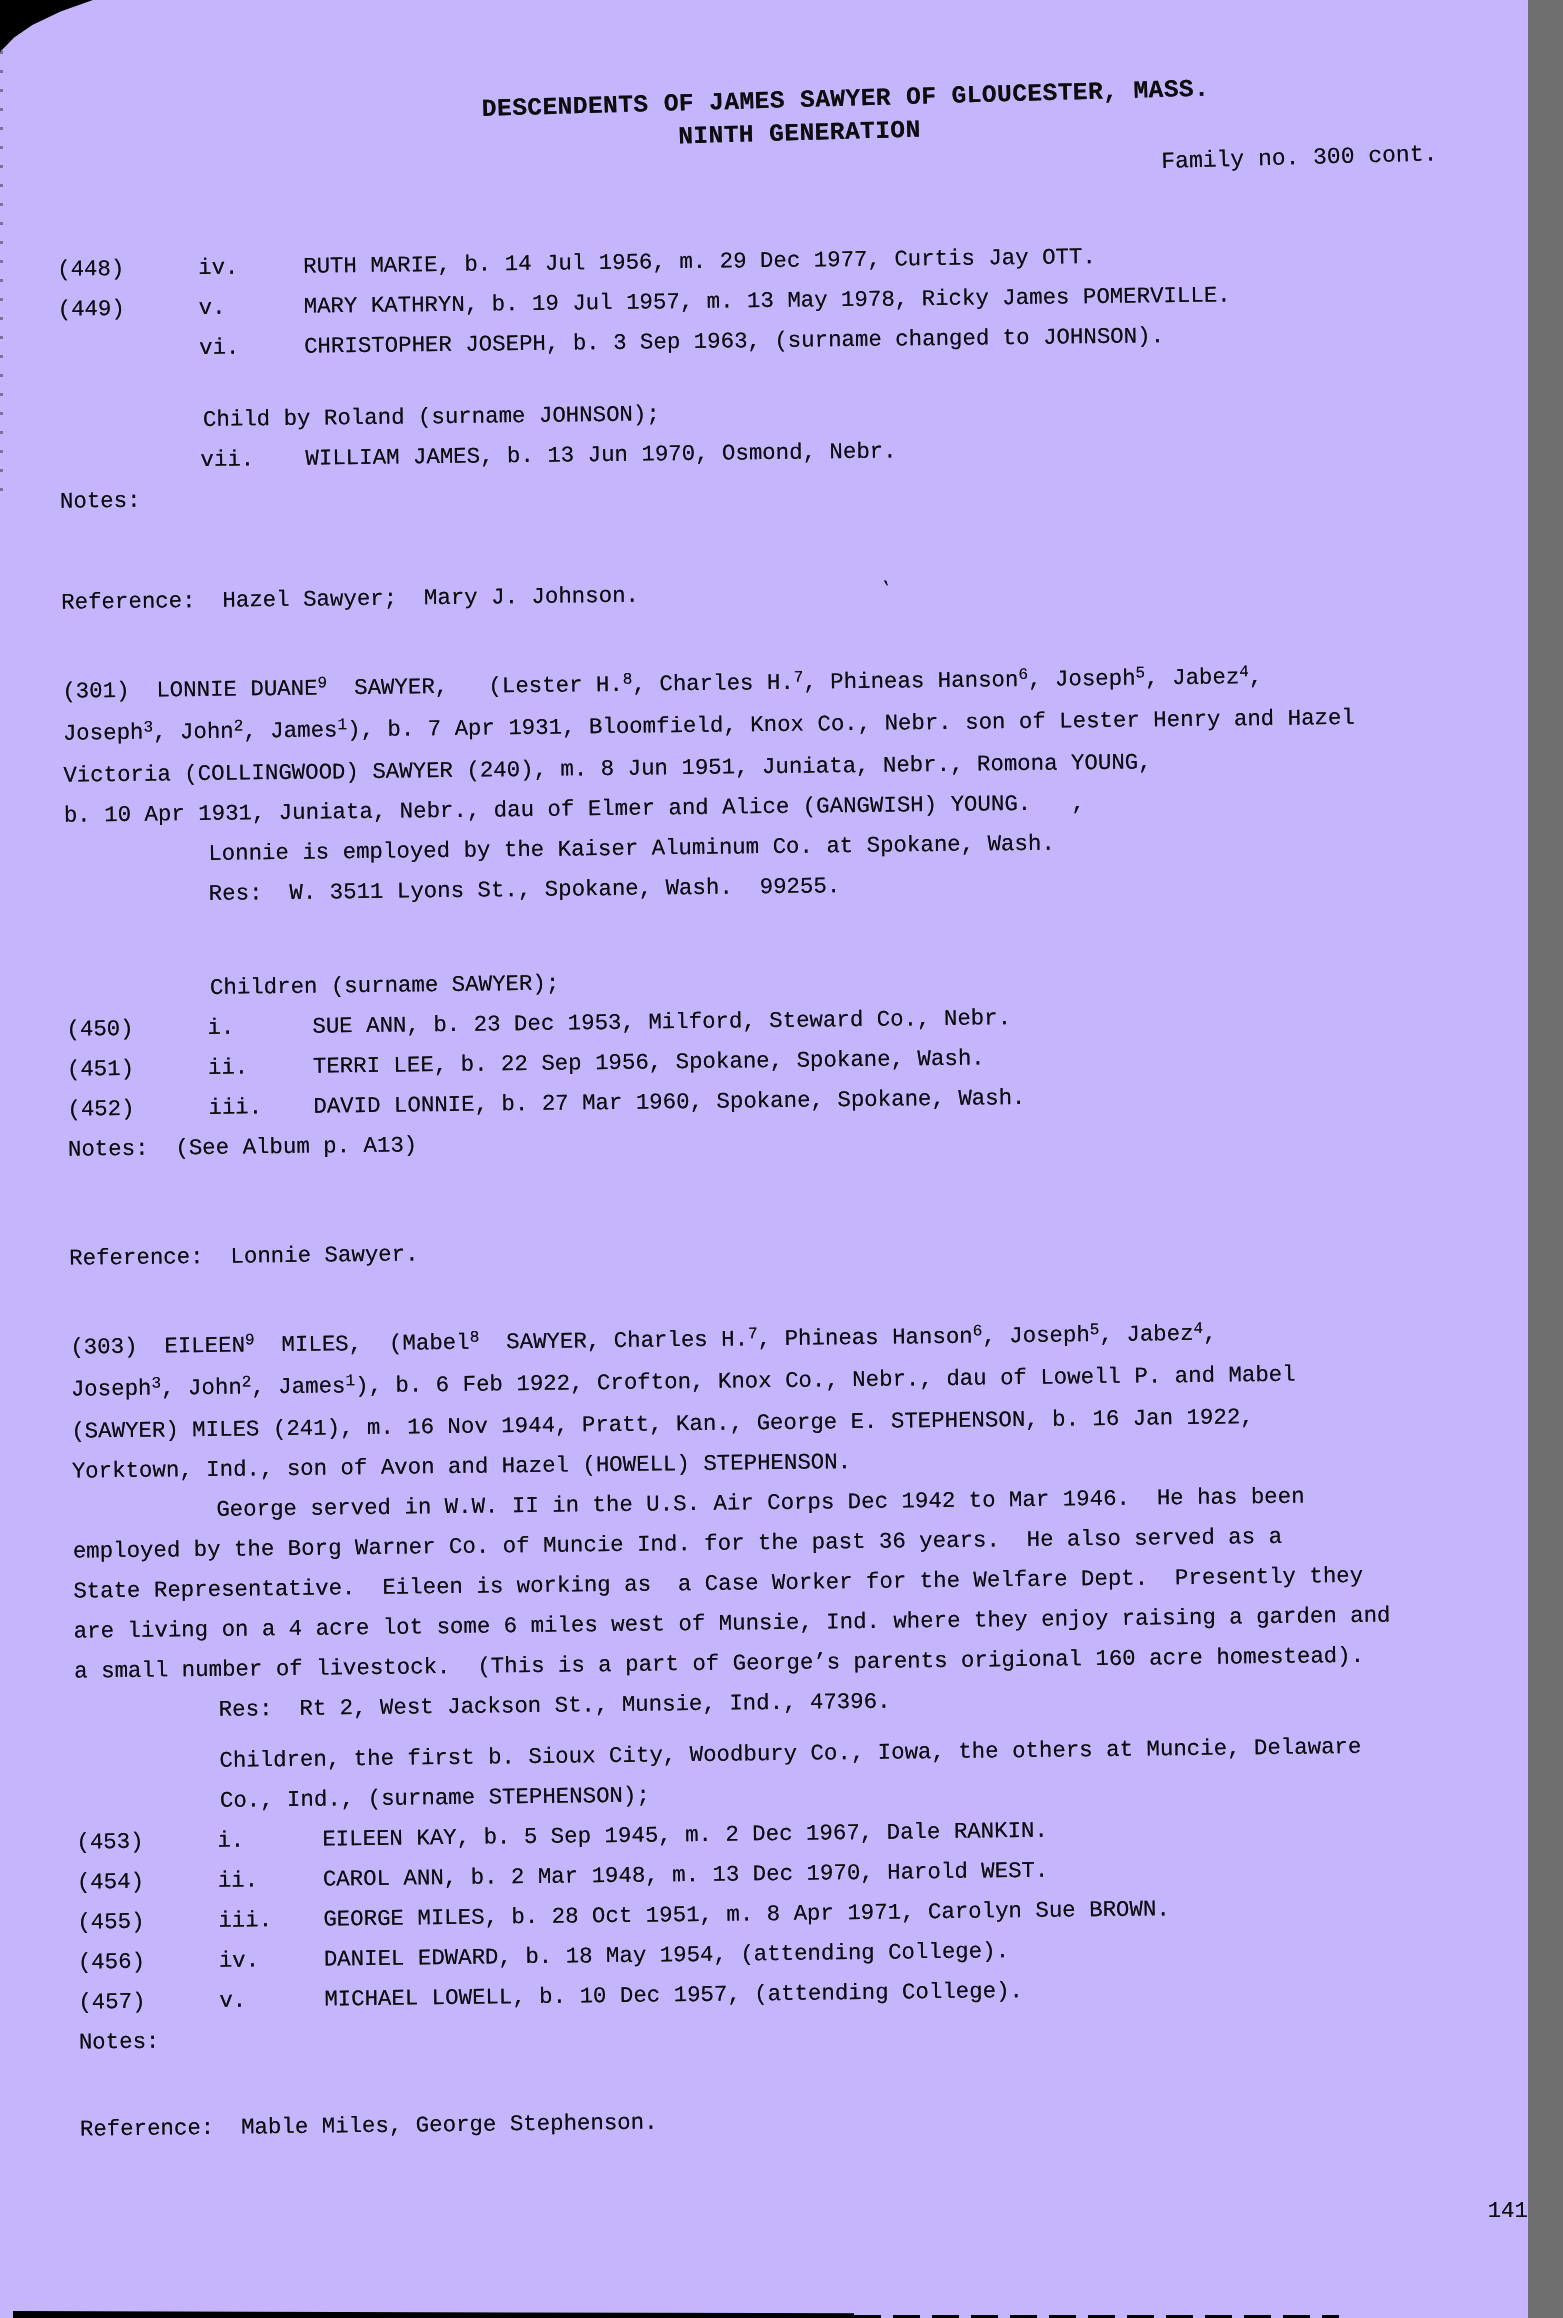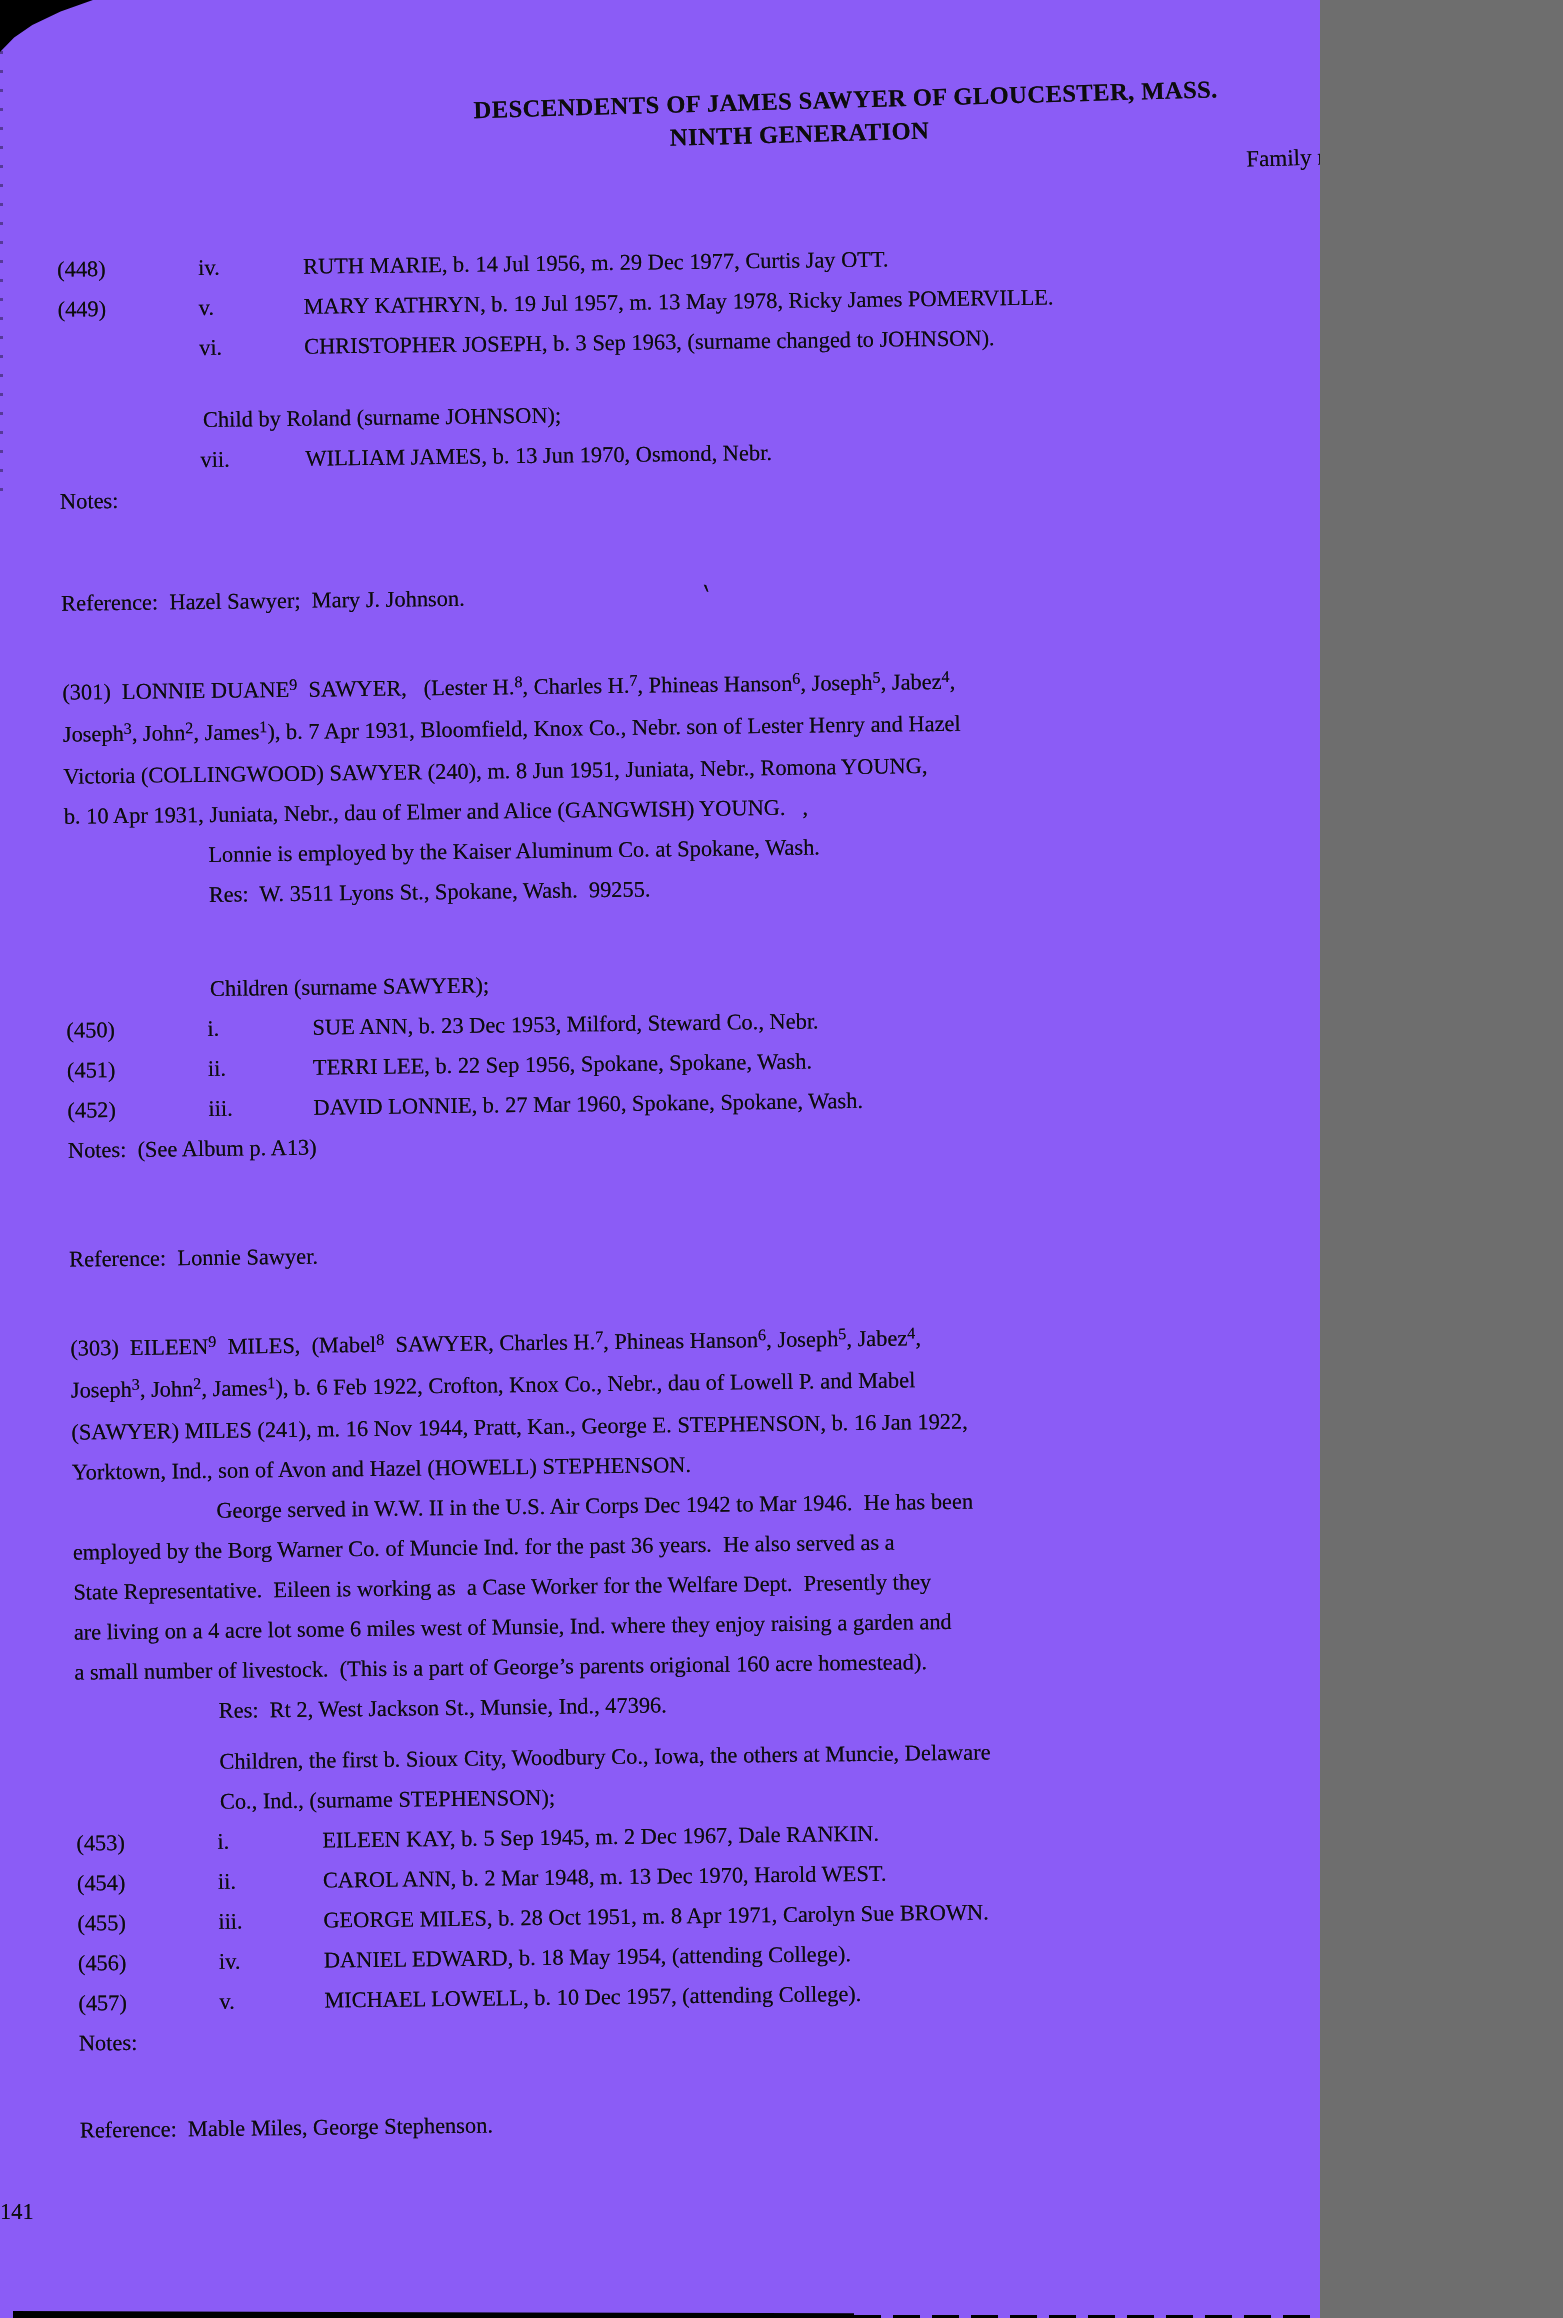--- a/index.html
+++ b/index.html
@@ -1,35 +1,35 @@
 <!DOCTYPE html>
 <html style="font-size:11.6px"><head>
 <meta charset="utf-8">
 <style>
   html,body{margin:0;padding:0;background:#6e6e6e;}
   .page{
-    position:relative; width:1320px; height:2319px; background:#8b5cf6;
-    font-family:Liberation Serif, serif; color:#0d0d0d; overflow:hidden;
+    position:relative; width:1528px; height:2319px; background:#c4b5fd;
+    font-family:Liberation Mono, monospace; color:#0d0d0d; overflow:hidden;
     text-shadow:0 0 0.4px rgba(0,0,0,.65);
   }
   .content{position:absolute; left:65px; top:85px; width:1416px;
     transform:rotate(-0.7deg); transform-origin:50% 40%;}
   .line,.row{font-size:22.4px; line-height:40px; white-space:pre-wrap;}
   .header-block{transform:rotate(-0.9deg);}
   .header-title{font-size:24.6px; font-weight:bold; line-height:33px; text-align:center; padding-left:166px; letter-spacing:0.4px; white-space:pre-wrap;}
   .header-sub{font-size:24.6px; font-weight:bold; line-height:33px; text-align:center; padding-left:72px; letter-spacing:0.4px; white-space:pre-wrap;}
   .family-no{font-size:23px; line-height:32px; text-align:right; padding-right:35px; margin-top:5.8px; white-space:pre-wrap;}
   .row{display:grid; grid-template-columns:141px 105px 1fr;}
   .indent{padding-left:144px;}
   .sup{font-size:0.72em; position:relative; top:-0.48em;}
   .gap-a{margin-top:52px;} .gap-b{margin-top:32.5px;} .gap-c{margin-top:61px;}
   .gap-d{margin-top:49px;} .gap-e{margin-top:10.8px;} .gap-f{margin-top:54px;}
   .gap-g{margin-top:69px;} .gap-h{margin-top:47px;}
   .tick{display:inline-block; margin-left:238px; transform:rotate(8deg); font-size:24.6px;}
-  .page-number{position:absolute; left:0; right:0; top:2197px; text-align:left; font-size:22.4px; line-height:29px;}
+  .page-number{position:absolute; left:0; right:0; top:2197px; text-align:right; font-size:22.4px; line-height:29px;}
   .corner-artifact{position:absolute; top:0; left:0; width:101px; height:52px; background:#000;
     clip-path:polygon(0 0, 92% 0, 60% 22%, 32% 48%, 14% 72%, 0 100%);}
   .edge-noise{position:absolute; left:0; top:51px; width:2.9px; height:448px; opacity:.38;
     background:repeating-linear-gradient(to bottom,#000 0 2.9px,transparent 2.9px 19px);}
   .bottom-bar{position:absolute; bottom:0; left:13px; width:841px; height:9.4px; background:#000;
     clip-path:polygon(0 15%, 100% 40%, 100% 100%, 0 100%);}
   .bottom-bar-dashes{position:absolute; bottom:0; left:854px; width:485px; height:3.6px;
     background:repeating-linear-gradient(to right,#000 0 27.4px,transparent 27.4px 39px);}
 </style>
 </head>

